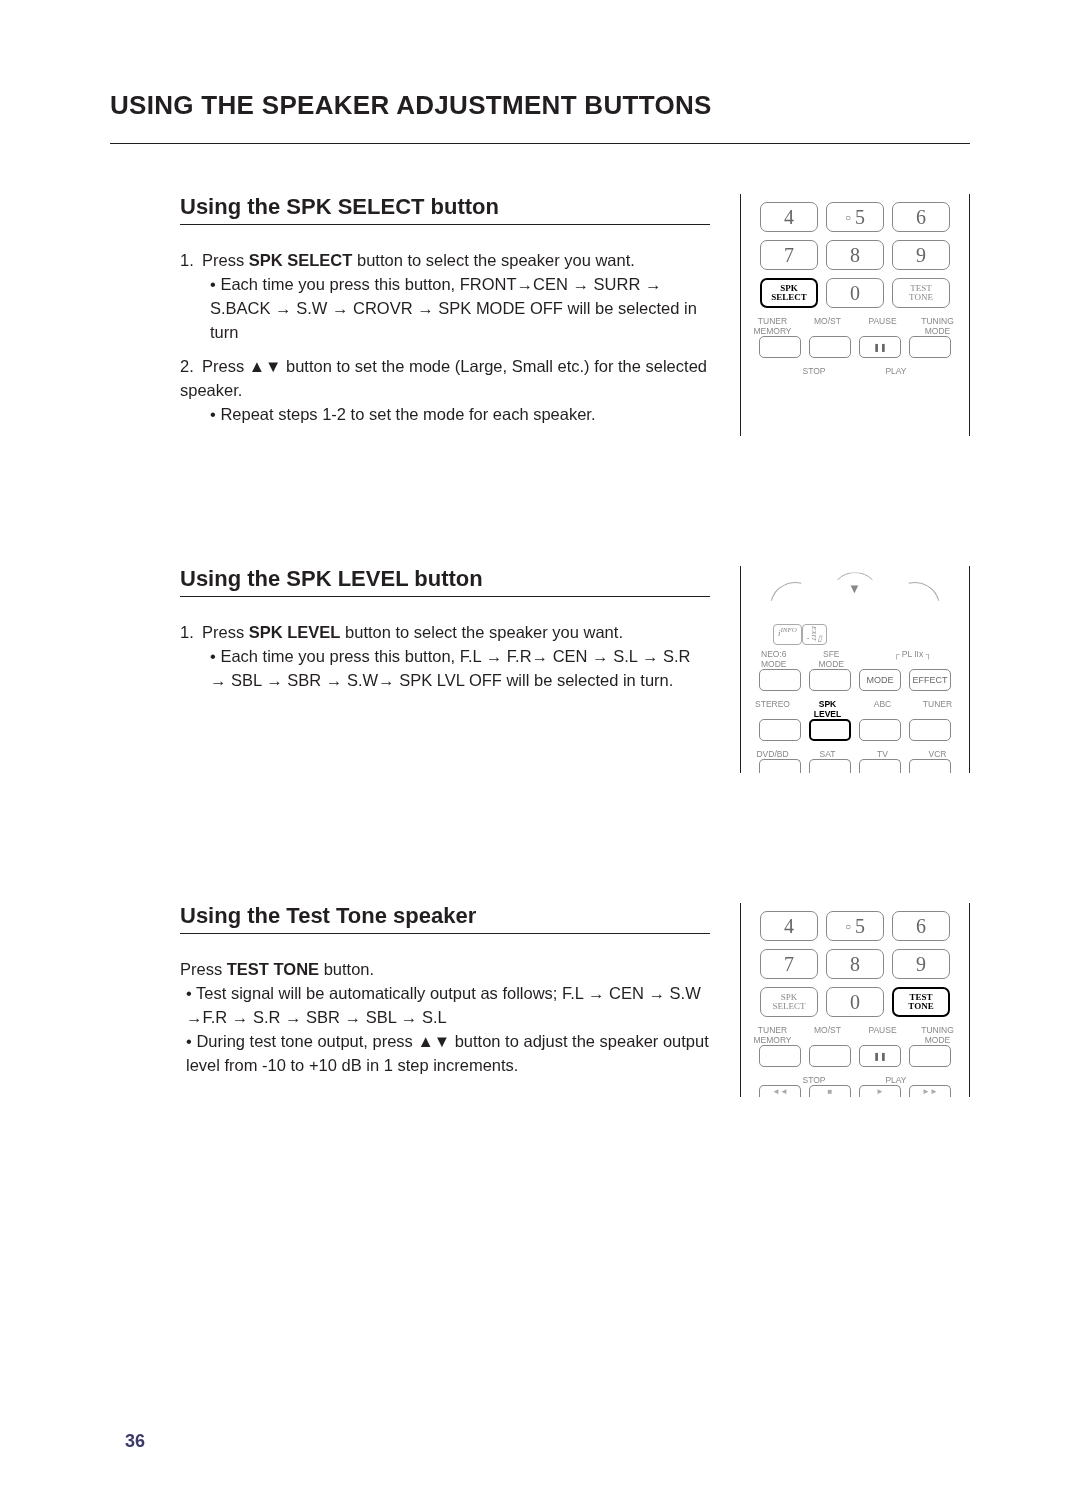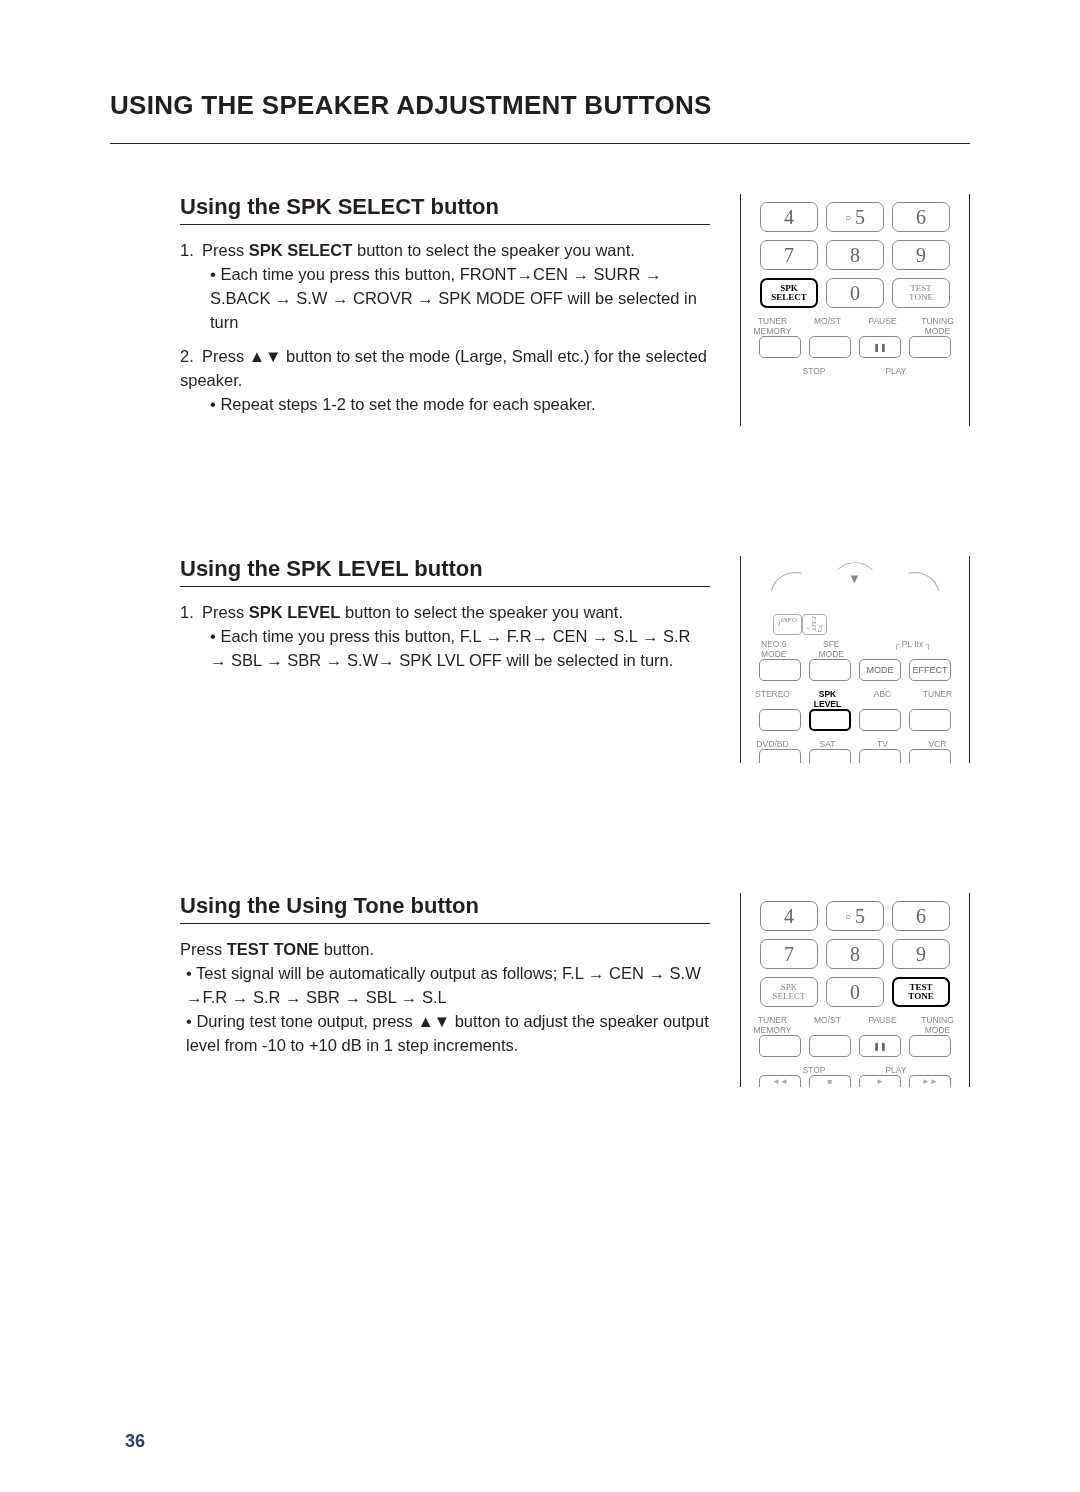--- a/index.html
+++ b/index.html
@@ -27,21 +27,21 @@
   }
   .section-left {
     flex: 1;
     padding-left: 70px;
   }
   .sub-title {
     font-size: 22px;
     font-weight: bold;
     border-bottom: 1px solid #231f20;
     padding-bottom: 4px;
-    margin-bottom: 14px;
+    margin-bottom: 24px;
   }
   .body-text, ol, ul {
     font-size: 16.5px;
     line-height: 1.45;
   }
   ol { list-style: none; }
   ol > li { margin-bottom: 10px; }
   .li-num { display: inline-block; width: 22px; }
   ul.bullets {
     list-style: none;
@@ -218,21 +218,21 @@
       <div class="rbtn small" style="border-bottom:none;border-radius:5px 5px 0 0;height:14px;"></div>
       <div class="rbtn small" style="border-bottom:none;border-radius:5px 5px 0 0;height:14px;"></div>
       <div class="rbtn small" style="border-bottom:none;border-radius:5px 5px 0 0;height:14px;"></div>
       <div class="rbtn small" style="border-bottom:none;border-radius:5px 5px 0 0;height:14px;"></div>
     </div>
   </div>
 </div>
 
 <div class="section" style="margin-bottom:40px;">
   <div class="section-left">
-    <div class="sub-title">Using the Using Tone button</div>
+    <div class="sub-title">Using the Test Tone speaker</div>
     <div class="body-text">
       <span>Press </span><b>TEST TONE</b><span> button.</span>
     </div>
     <ul class="bullets" style="padding-left:6px;">
       <li>Test signal will be automatically output as follows; F.L → CEN → S.W →F.R → S.R → SBR → SBL →  S.L</li>
       <li>During test tone output, press ▲▼ button to adjust the speaker output level from -10 to +10 dB in 1 step increments.</li>
     </ul>
   </div>
 
   <div class="remote-box">

